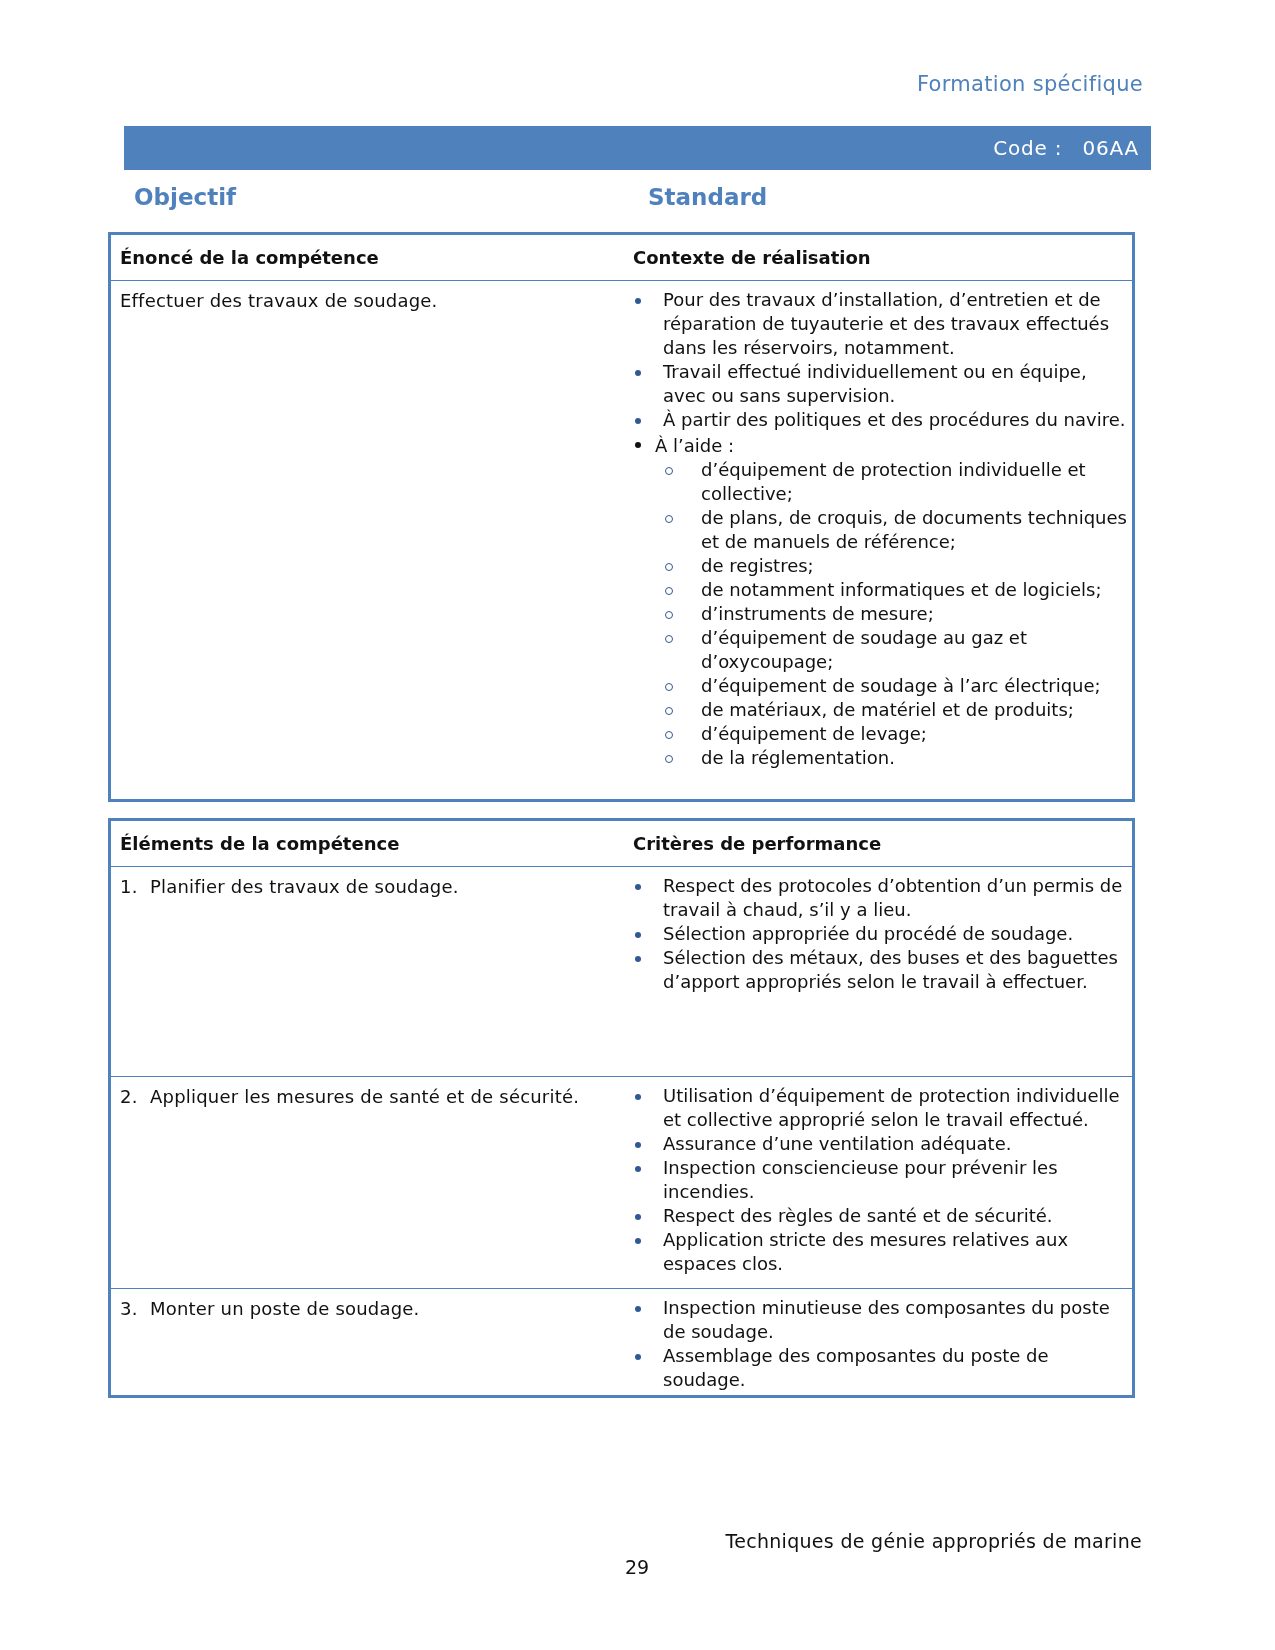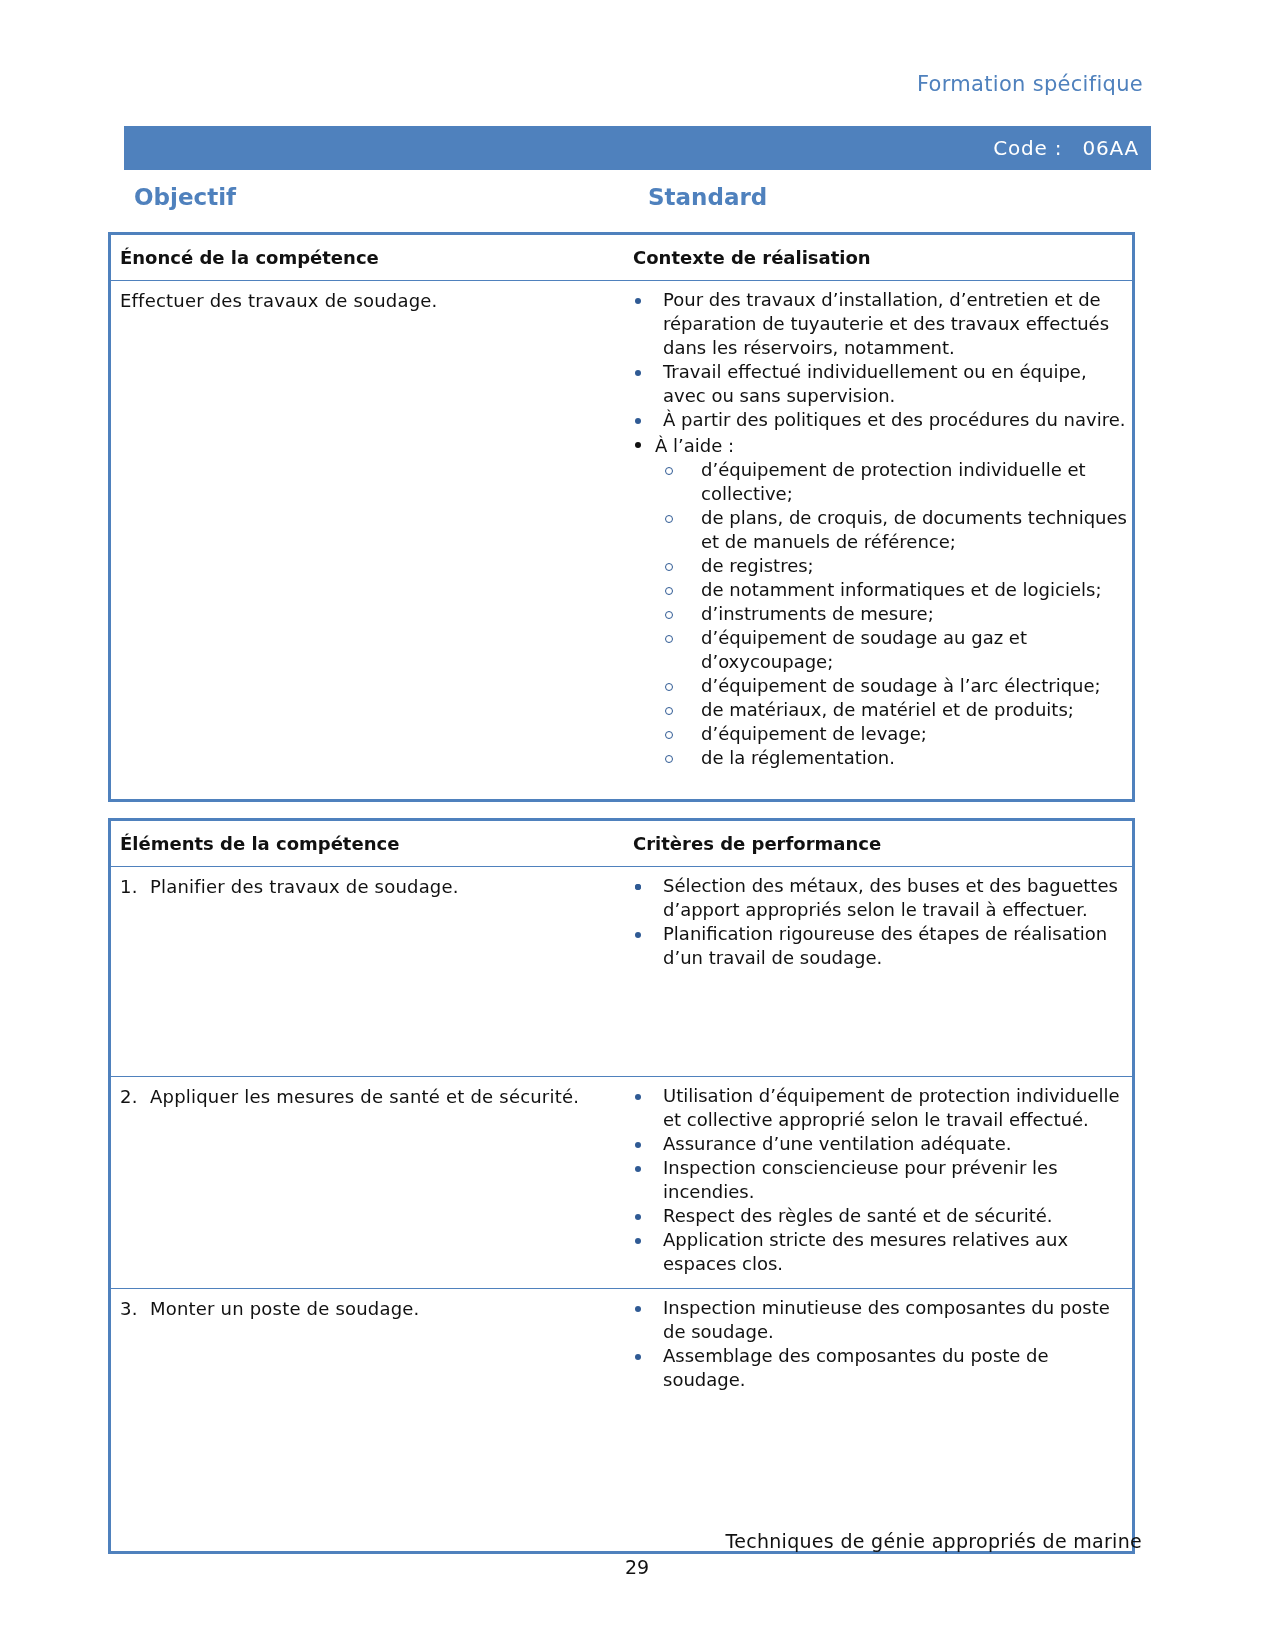--- a/index.html
+++ b/index.html
@@ -107,35 +107,35 @@
             <li><span class="ring"></span><span>de matériaux, de matériel et de produits;</span></li>
             <li><span class="ring"></span><span>d’équipement de levage;</span></li>
             <li><span class="ring"></span><span>de la réglementation.</span></li>
           </ul>
         </li>
       </ul>
     </div>
   </div>
 </div>
 
-<div class="tbl" style="top:818px; height:736px;">
+<div class="tbl" style="top:818px; height:580px;">
   <div class="tbl-head">
     <div class="col-left">Éléments de la compétence</div>
     <div class="col-right">Critères de performance</div>
   </div>
 
   <div class="tbl-row" style="height:210px;">
     <div class="col-left">
       <div class="cell-text"><span class="num">1.</span><span>Planifier des travaux de soudage.</span></div>
     </div>
     <div class="col-right">
       <ul class="bul">
-        <li><span class="dot"></span></li>
+        <li><span class="dot"></span><span>Respect des protocoles d’obtention d’un permis de travail à chaud, s’il y a lieu.</span></li>
+        <li><span class="dot"></span><span>Sélection appropriée du procédé de soudage.</span></li>
         <li><span class="dot"></span><span>Sélection des métaux, des buses et des baguettes d’apport appropriés selon le travail à effectuer.</span></li>
-        <li><span class="dot"></span><span>Planification rigoureuse des étapes de réalisation d’un travail de soudage.</span></li>
       </ul>
     </div>
   </div>
 
   <div class="tbl-row" style="height:212px;">
     <div class="col-left">
       <div class="cell-text"><span class="num">2.</span><span>Appliquer les mesures de santé et de sécurité.</span></div>
     </div>
     <div class="col-right">
       <ul class="bul">

